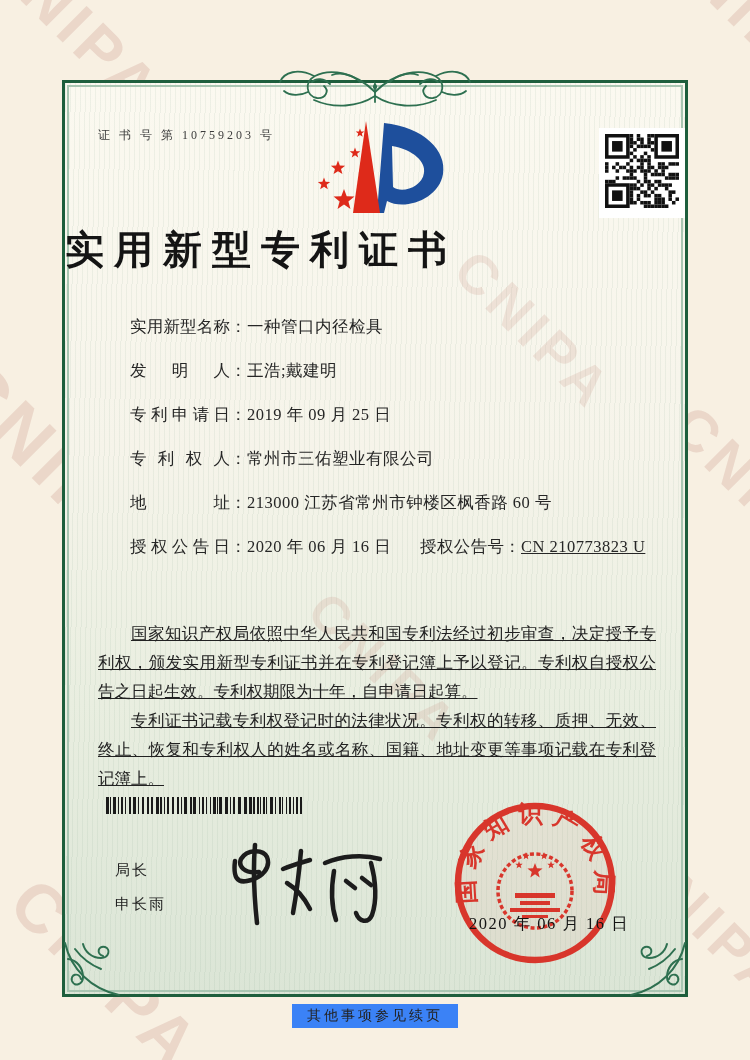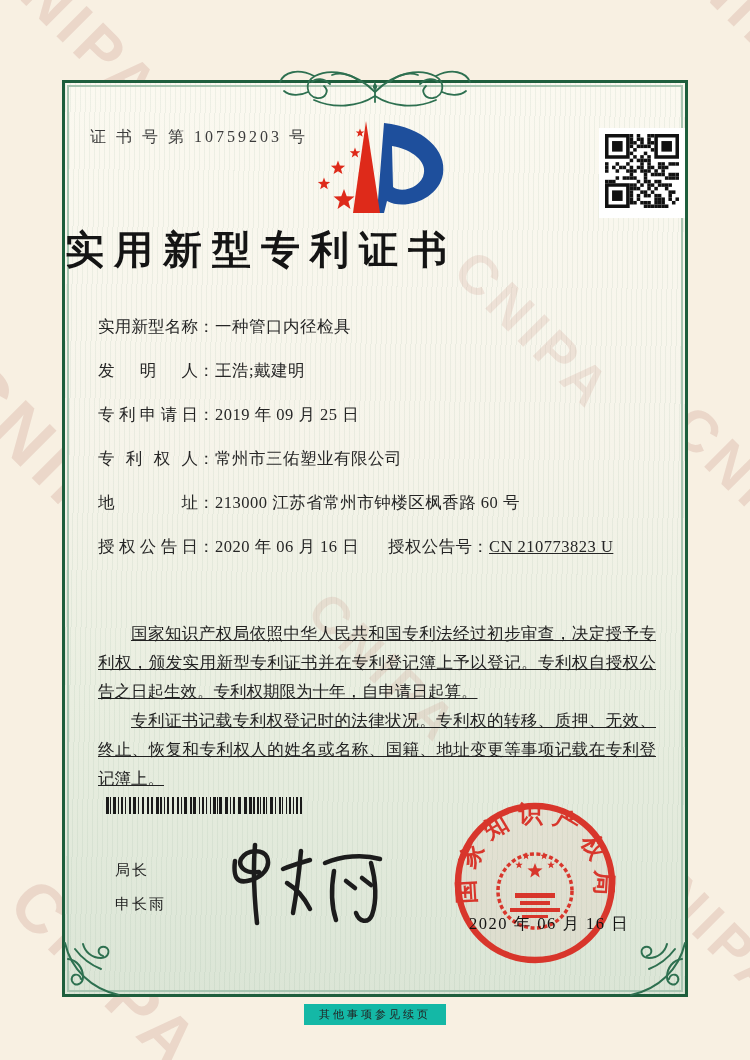--- a/index.html
+++ b/index.html
@@ -37,40 +37,40 @@
   }
   .frame-liner {
     position:absolute; inset:2px;
     border:2px solid #a9c6b2;
     pointer-events:none;
   }
   .content { position:absolute; inset:0; z-index:1; }
 
   
   .cert-no {
-    position:absolute; left:25px; top:44px;
-    font-size:16px; letter-spacing:3px; color:#3c3c3c;
+    position:absolute; left:33px; top:44px;
+    font-size:12px; letter-spacing:3px; color:#3c3c3c;
   }
   .qr-box {
     position:absolute; left:534px; top:45px;
     background:#fff; padding:6px;
   }
   .logo { position:absolute; left:235px; top:34px; }
   .title {
     position:absolute; left:0; top:140px; width:100%;
     text-align:left; font-size:39px; font-weight:bold;
     letter-spacing:10px; color:#141414;
   }
 
   
   .fields { position:absolute; left:33px; top:233px; width:560px; }
   .frow { height:44px; font-size:16.5px; color:#262626; white-space:nowrap; }
   .f-label {
     display:inline-block; width:100px;
-    text-align:justify; text-align-last:justify;
+    text-align:justify; text-align-last:justify;margin-left:32px;
   }
   .f-colon { display:inline-block; width:17px; }
   .f-value { letter-spacing:0.5px; }
   .frow-double { position:relative; }
   .pair2 { position:absolute; left:290px; top:0;text-decoration:underline; }
   .pair2 .f-label { width:84px; }
 
   
   .body-text {
     position:absolute; left:33px; top:536px; width:558px;
@@ -103,22 +103,22 @@
   
   .page-no {
     position:absolute; left:0; top:890px; width:100%;
     text-align:center; font-size:14.5px; color:#2a2a2a; letter-spacing:2px;
   }
   .footer-note {
     position:absolute; left:0; top:1004px; width:100%;
     text-align:center; z-index:2;
   }
   .footer-note span {
-    display:inline-block; background:#14b8a6; padding:3px 15px;
-    font-size:11px; letter-spacing:3px; color:#222;
+    display:inline-block; background:#3b82f6; padding:3px 15px;
+    font-size:14px; letter-spacing:3px; color:#222;
   }
 </style>
 </head>
 <body>
 
 <div class="wm" style="left:-35px; top:-12px; font-size:62px;">CNIPA</div>
 <div class="wm" style="left:636px; top:-28px; font-size:62px;">CNIPA</div>
 <div class="wm" style="left:-75px; top:420px; font-size:74px;">CNIPA</div>
 <div class="wm" style="left:652px; top:455px; font-size:58px;">CNIPA</div>
 <div class="wm" style="left:-12px; top:935px; font-size:68px;">CNIPA</div>

